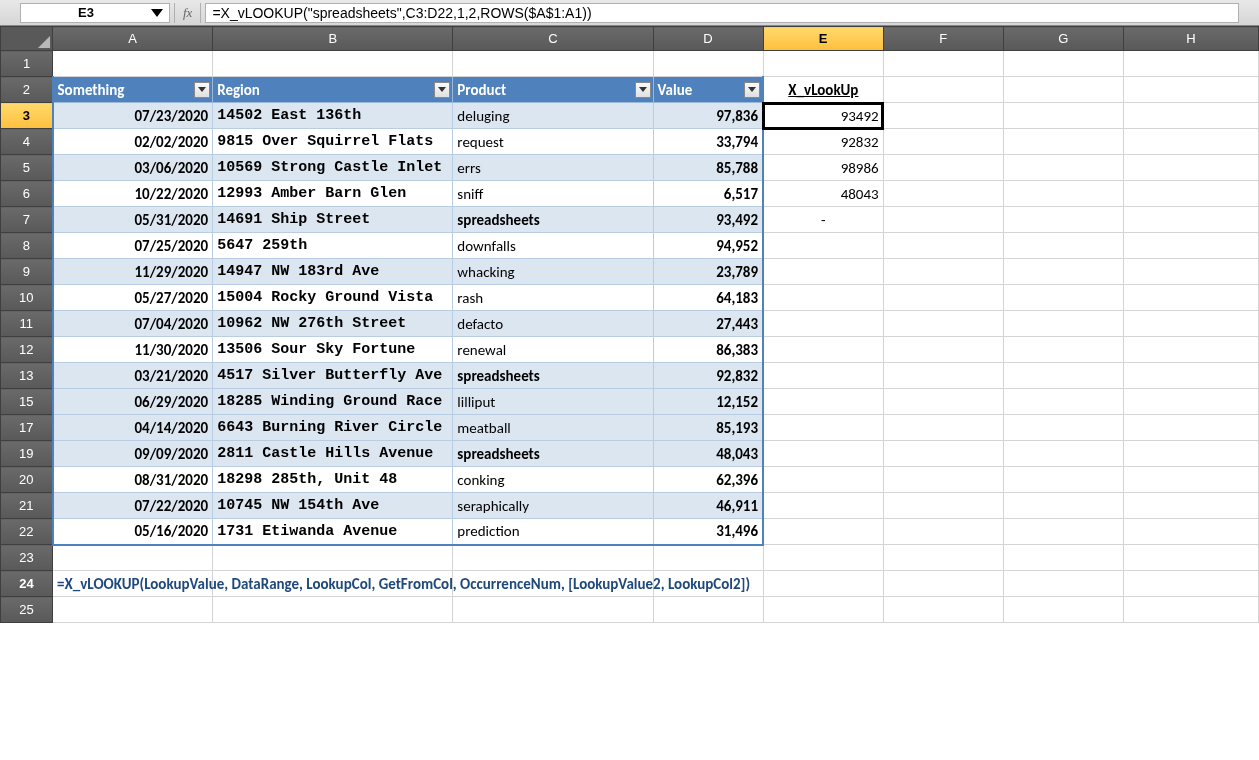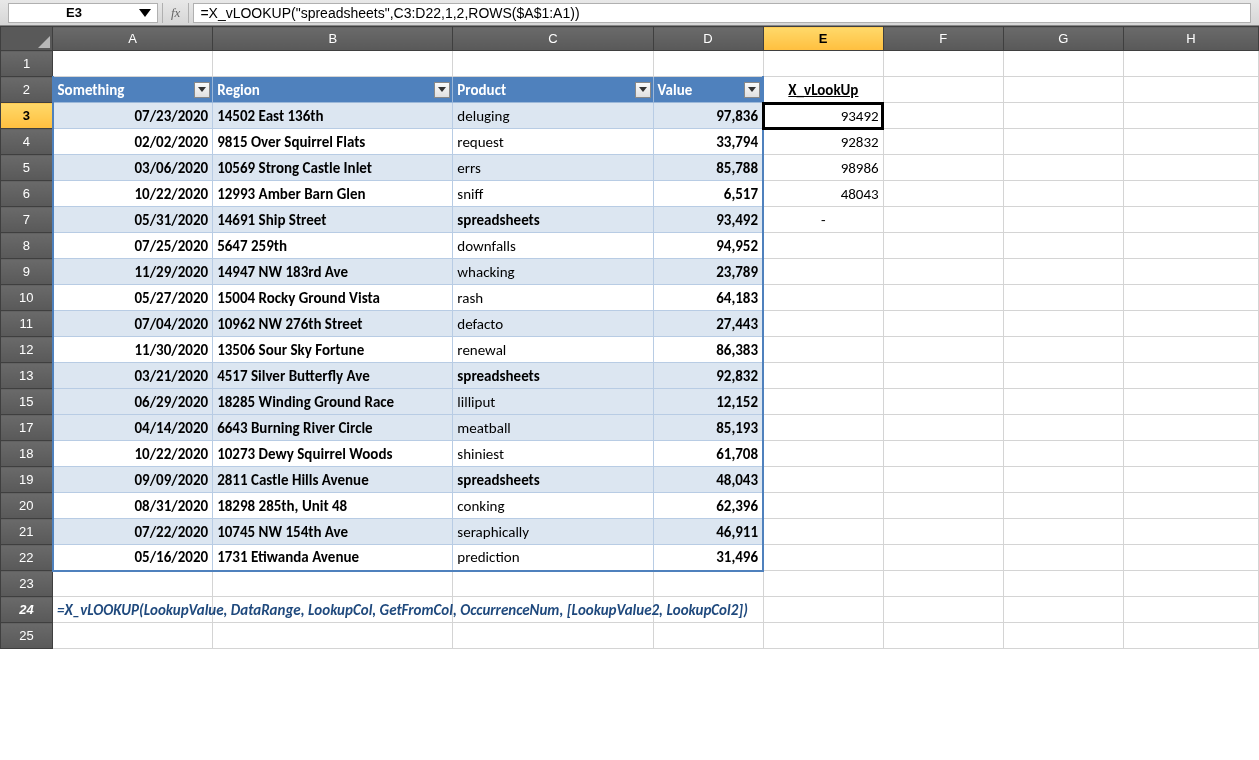--- a/index.html
+++ b/index.html
@@ -12,21 +12,21 @@
     height: 760px;
     overflow: hidden;
     user-select: none;
   }
   .formula-bar {
     display: flex;
     align-items: center;
     height: 26px;
     background: linear-gradient(#e8e8e8, #d6d6d6);
     border-bottom: 1px solid #888;
-    padding: 0 8px;
+    padding: 0 20px;
     gap: 4px;
   }
   .name-box {
     display: flex;
     align-items: center;
     background: #fff;
     border: 1px solid #b0b0b0;
     height: 20px;
     width: 150px;
     padding: 0 6px;
@@ -170,39 +170,38 @@
   .band-even td.tblcell { background: #dce6f1; }
   .band-odd td.tblcell { background: #ffffff; }
   .tblcell {
     border-left: 1px solid #b8cce4 !important;
     border-right: 1px solid #b8cce4 !important;
     border-top: 1px solid #b8cce4 !important;
     border-bottom: 1px solid #b8cce4 !important;
     font-weight: bold;
   }
   .tblcell.colA { text-align: right; border-left: 2px solid #4f81bd !important; }
-  .tblcell.colB { text-align: left; }
+  .tblcell.colB { text-align: left; font-family: Liberation Mono, monospace; }
   .tblcell.colC { text-align: left; font-weight: normal; }
   .tblcell.colC.bold { font-weight: bold; }
   .tblcell.colD { text-align: right; border-right: 2px solid #4f81bd !important; }
   .last-row .tblcell { border-bottom: 2px solid #4f81bd !important; border-radius: 8px; }
 
   .colE { text-align: right; }
   .colE.center { text-align: center; }
   .active-cell {
     position: relative;
     outline: 3px solid #000;
     outline-offset: -2px;
     z-index: 5;
   }
   .syntax-row td {
     color: #1f497d;
     font-weight: bold;
     overflow: visible;
-    font-style: italic;
   }
 </style>
 </head>
 <body>
 
 <div class="formula-bar">
   <div class="name-box">
     <span class="nb-text">E3</span>
     <span class="dd-arrow"></span>
   </div>
@@ -397,31 +396,20 @@
           <td class="rowhdr">17</td>
           <td class="tblcell colA">04/14/2020</td>
           <td class="tblcell colB">6643 Burning River Circle</td>
           <td class="tblcell colC">meatball</td>
           <td class="tblcell colD">85,193</td>
           <td class="colE"></td>
           <td></td>
           <td></td>
           <td></td>
         </tr>
-        <tr class="band-odd">
-          <td class="rowhdr">18</td>
-          <td class="tblcell colA">10/22/2020</td>
-          <td class="tblcell colB">10273 Dewy Squirrel Woods</td>
-          <td class="tblcell colC">shiniest</td>
-          <td class="tblcell colD">61,708</td>
-          <td class="colE"></td>
-          <td></td>
-          <td></td>
-          <td></td>
-        </tr>
         <tr class="band-even">
           <td class="rowhdr">19</td>
           <td class="tblcell colA">09/09/2020</td>
           <td class="tblcell colB">2811 Castle Hills Avenue</td>
           <td class="tblcell colC bold">spreadsheets</td>
           <td class="tblcell colD">48,043</td>
           <td class="colE"></td>
           <td></td>
           <td></td>
           <td></td>

